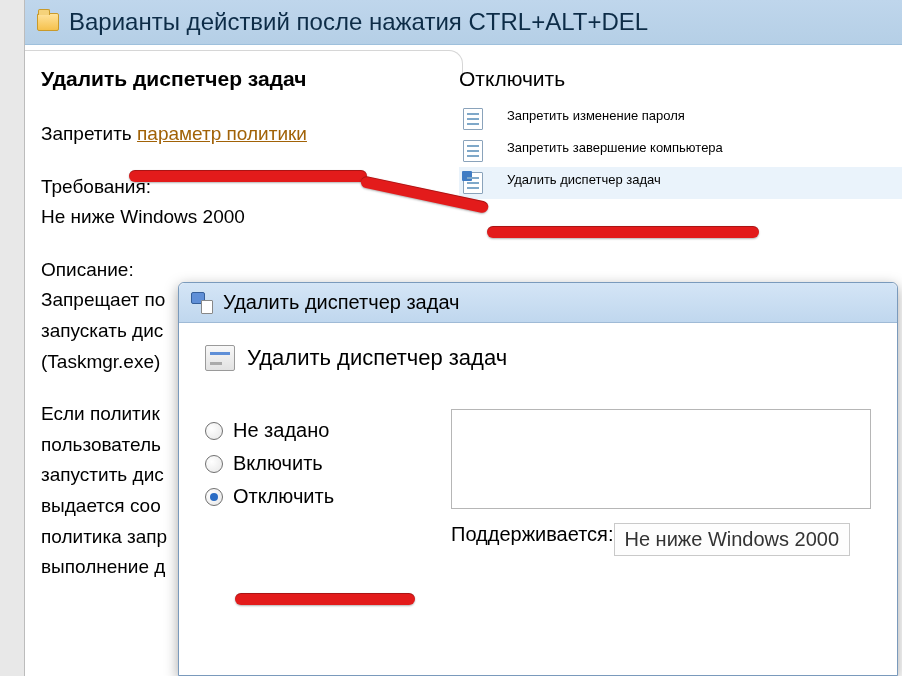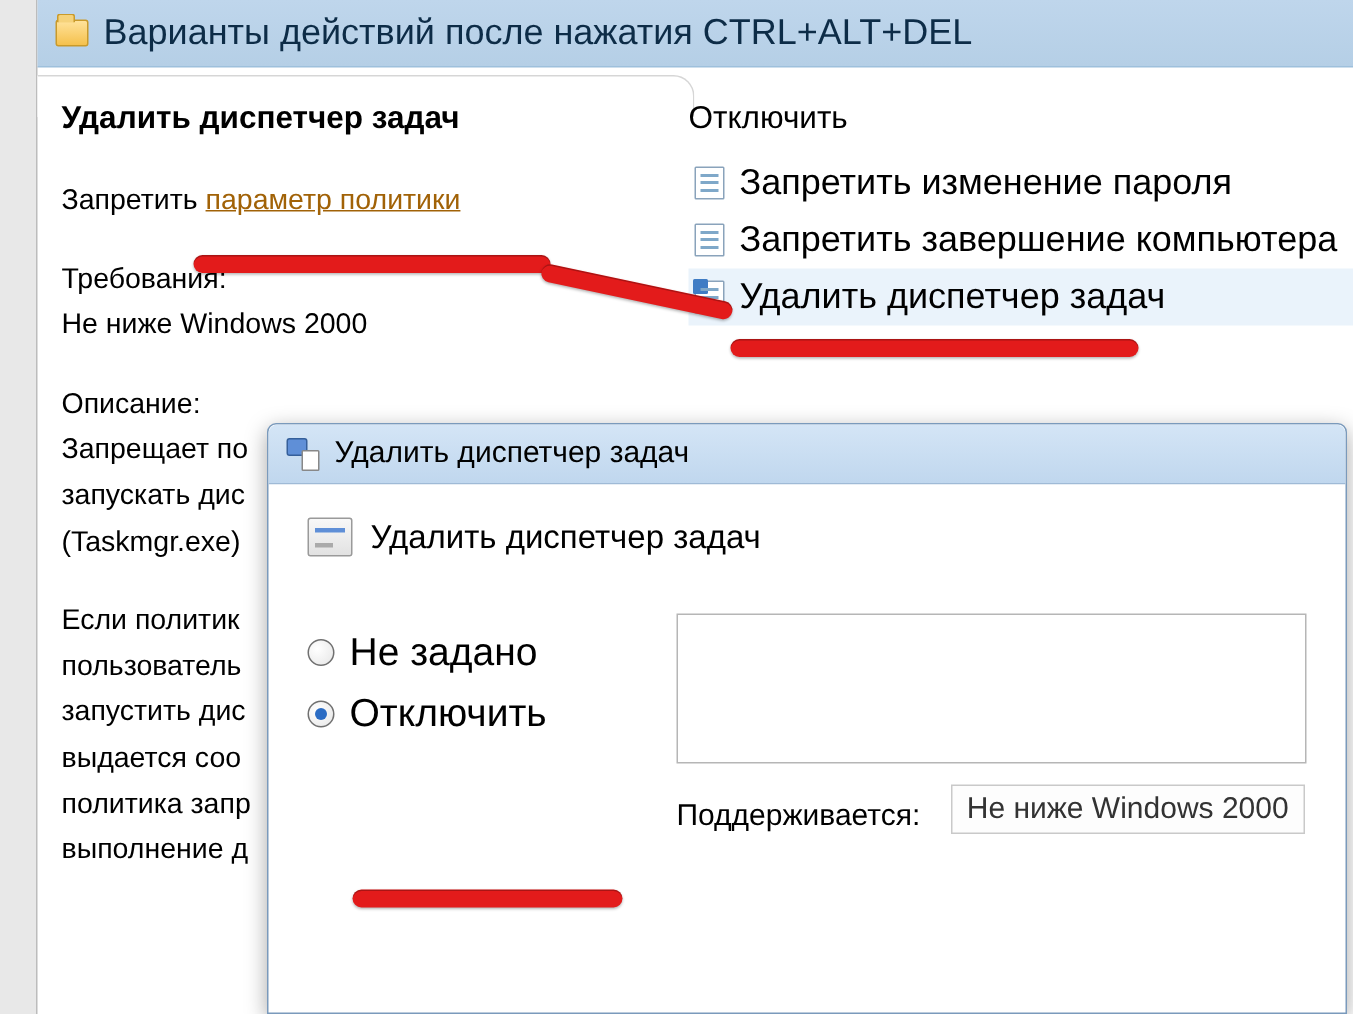--- a/index.html
+++ b/index.html
@@ -73,24 +73,23 @@
     padding: 22px 0 0 24px;
   }
   .right-panel h2 {
     font-size: 21px;
     font-weight: 400;
     margin-bottom: 12px;
   }
   .state-list { list-style: none; }
   .state-list li {
     display: flex;
-    align-items: center;
-    gap: 10px;
+    gap: 24px;
     padding: 5px 4px;
-    font-size: 24px;
+    font-size: 13px;
     cursor: pointer;
   }
   .state-list li.selected {
     background: #eaf3fb;
   }
   .policy-icon {
     width: 20px; height: 22px;
     border: 1px solid #8aa3bb;
     background: #fff;
     position: relative;
@@ -169,35 +168,35 @@
     display:flex;align-items:center;gap:12px;font-size:22px;margin-bottom:38px;
   }
   .heading-icon{
     width:30px;height:26px;border:1px solid #9a9a9a;background:linear-gradient(#f8f8f8,#e2e2e2);border-radius:2px;position:relative;
   }
   .heading-icon::after{content:"";position:absolute;left:4px;right:4px;top:6px;height:3px;background:#5f8fd7;}
   .heading-icon::before{content:"";position:absolute;left:4px;right:12px;bottom:5px;height:3px;background:#aaa;}
 
   .dialog-cols{display:flex;gap:46px;}
   .radio-col{width:200px;}
-  .radio-row{display:flex;align-items:center;gap:10px;margin:10px 0;font-size:26px;cursor:pointer;}
+  .radio-row{display:flex;align-items:center;gap:10px;margin:10px 0;font-size:20px;cursor:pointer;}
   .radio{
     width:18px;height:18px;border:1px solid #707070;border-radius:50%;
     background:radial-gradient(circle at 35% 35%, #fff, #e6e6e6);
     display:flex;align-items:center;justify-content:center;
   }
   .radio.checked::after{
     content:"";width:8px;height:8px;background:#2b6cc4;border-radius:50%;
   }
   .comment-col{flex:1;}
   .comment-label{font-size:20px;margin-bottom:8px;}
   .comment-box{
     width:100%;height:100px;border:1px solid #b6b6b6;background:#fff;
   }
-  .supported-row{display:flex;align-items:flex-end;gap:20px;margin-top:14px;font-size:20px;}
+  .supported-row{display:flex;align-items:flex-start;margin-top:14px;font-size:20px;}
   .supported-val{
     border:1px solid #c9c9c9;padding:4px 10px;background:#fdfdfd;color:#333;
   }
 </style>
 </head>
 <body>
 
 <div class="outer-window">
 
   <div class="outer-titlebar">
@@ -273,20 +272,24 @@
       <span>Удалить диспетчер задач</span>
     </div>
 
     <div class="dialog-cols">
       <div class="radio-col">
         <div class="radio-row">
           <span class="radio"></span>
           <span>Не задано</span>
         </div>
         <div class="radio-row">
+          <span class="radio"></span>
+          <span>Включить</span>
+        </div>
+        <div class="radio-row">
           <span class="radio checked"></span>
           <span>Отключить</span>
         </div>
       </div>
 
       <div class="comment-col">
         <div class="comment-box"></div>
         <div class="supported-row">
           <span>Поддерживается:</span>
           <span class="supported-val">Не ниже Windows 2000</span>

